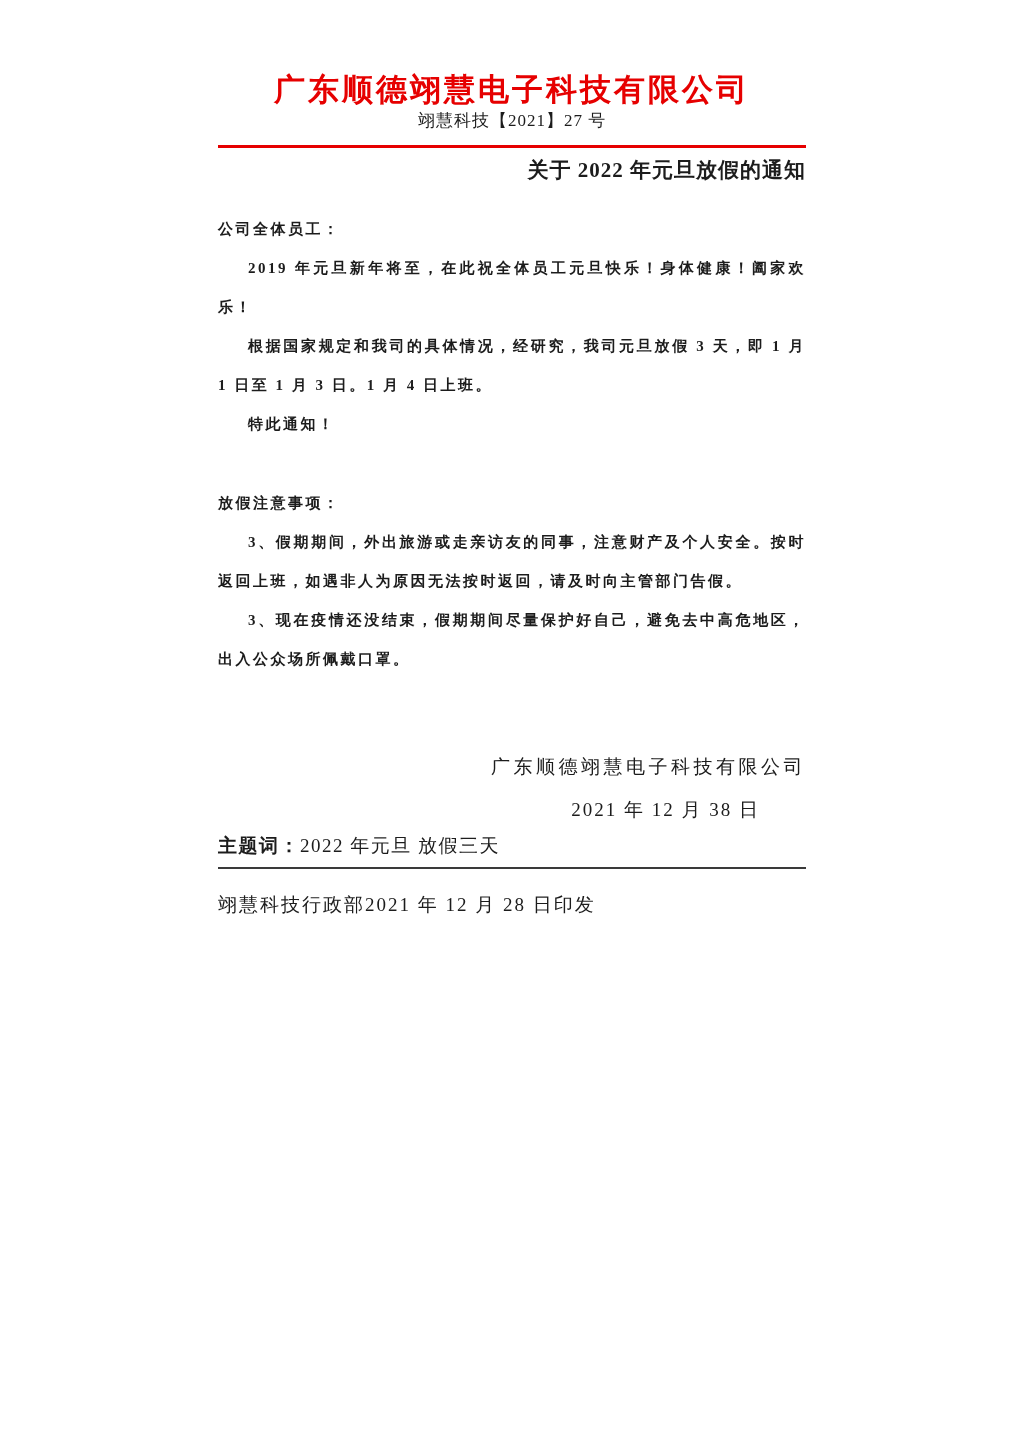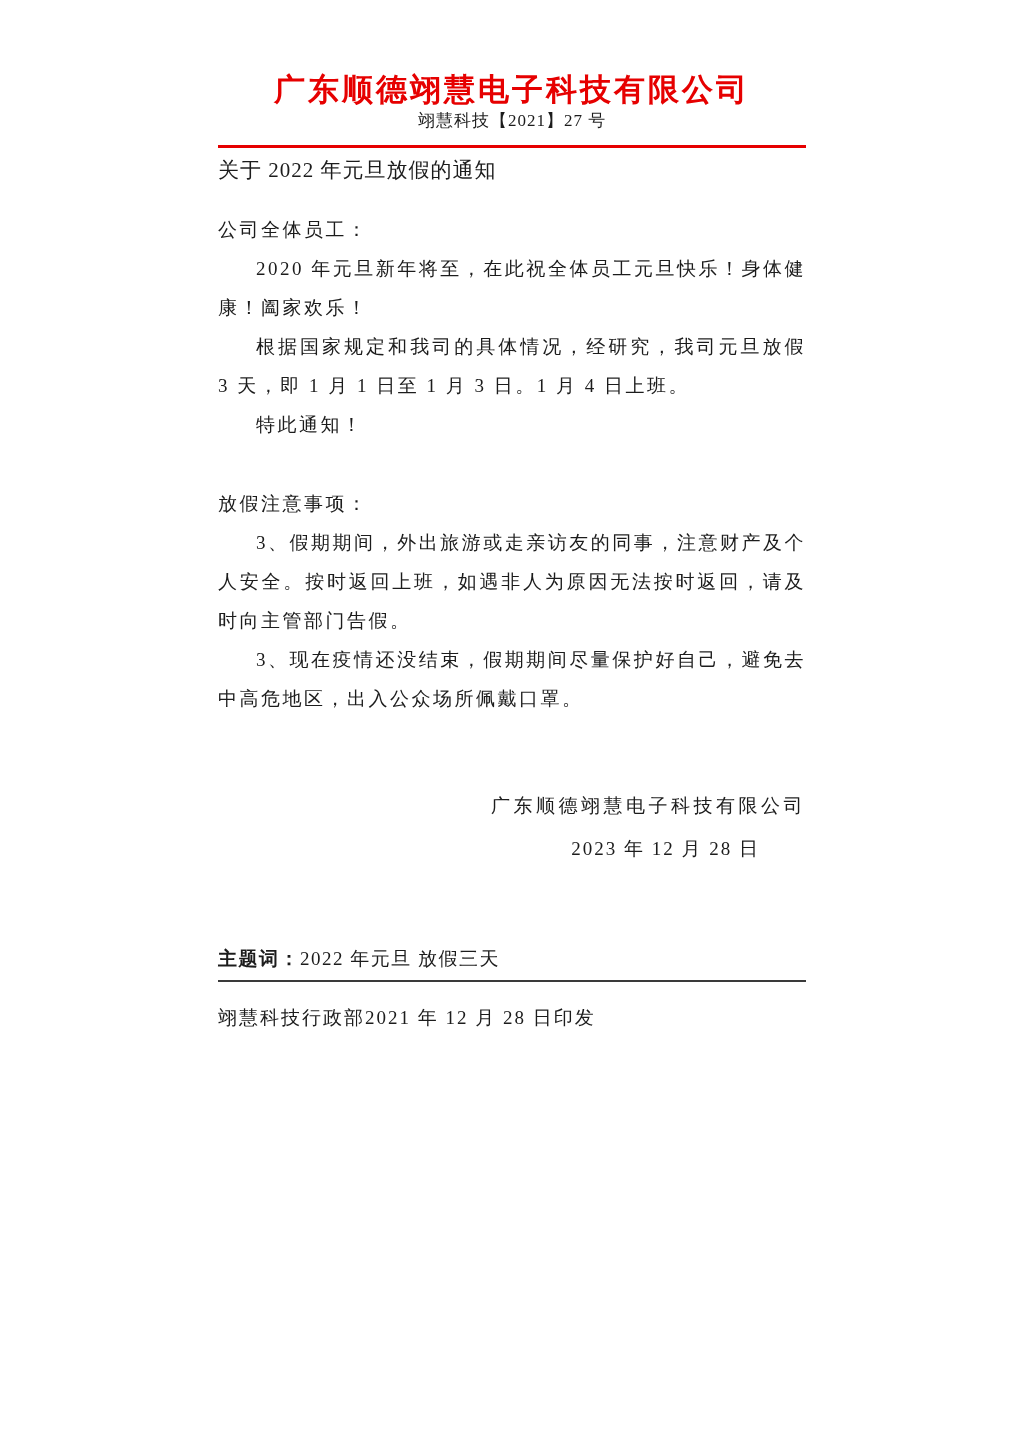--- a/index.html
+++ b/index.html
@@ -38,32 +38,33 @@
     letter-spacing: 1px;
     line-height: 22px;
   }
   .red-rule {
     margin-top: 13px;
     height: 0;
     border: none;
     border-top: 3px solid #e60000;
   }
   .notice-title {
-    text-align: left;
+    text-align: right;
     font-size: 21px;
-    font-weight: normal;
+    font-weight: bold;
     letter-spacing: 1px;
     line-height: 28px;
   }
   .body-text {
     margin-top: 26px;
-    font-size: 19px;
+    font-size: 15px;
     line-height: 39px;
     letter-spacing: 2.5px;
     text-align: justify;
+    font-weight: bold;
   }
   .body-text p {
     margin: 0;
     text-indent: 2em;
   }
   .body-text p.no-indent {
     text-indent: 0;
   }
   .notes-heading {
     margin-top: 40px !important;
@@ -73,21 +74,20 @@
     text-align: right;
     font-size: 19px;
     line-height: 43px;
     letter-spacing: 3.5px;
   }
   .signature-date {
     padding-right: 46px;
     letter-spacing: 2px;
   }
   .keywords-row {
-    margin-top: 74px;
     font-size: 19px;
     line-height: 30px;
     letter-spacing: 1.5px;
   }
   .keywords-label {
     font-family: "Liberation Sans", "DejaVu Sans", sans-serif;
     font-weight: bold;
     font-size: 19px;
   }
   .black-rule {
@@ -113,32 +113,32 @@
   <div class="company-title">广东顺德翊慧电子科技有限公司</div>
 
   <div class="doc-number">翊慧科技【2021】27 号</div>
 
   <hr class="red-rule">
 
   <div class="notice-title">关于 2022 年元旦放假的通知</div>
 
   <div class="body-text">
     <p class="no-indent">公司全体员工：</p>
-    <p>2020 年元旦新年将至，在此祝全体员工元旦快乐！身体健康！阖家欢乐！</p>
+    <p>2019 年元旦新年将至，在此祝全体员工元旦快乐！身体健康！阖家欢乐！</p>
     <p>根据国家规定和我司的具体情况，经研究，我司元旦放假 3 天，即 1 月 1 日至 1 月 3 日。1 月 4 日上班。</p>
     <p>特此通知！</p>
 
     <p class="no-indent notes-heading">放假注意事项：</p>
     <p>3、假期期间，外出旅游或走亲访友的同事，注意财产及个人安全。按时返回上班，如遇非人为原因无法按时返回，请及时向主管部门告假。</p>
     <p>3、现在疫情还没结束，假期期间尽量保护好自己，避免去中高危地区，出入公众场所佩戴口罩。</p>
   </div>
 
   <div class="signature-block">
     <div>广东顺德翊慧电子科技有限公司</div>
-    <div class="signature-date">2023 年 12 月 28 日</div>
+    <div class="signature-date">2021 年 12 月 38 日</div>
   </div>
 
   <div class="keywords-row">
     <span class="keywords-label">主题词：</span><span>2022 年元旦 放假三天</span>
   </div>
 
   <hr class="black-rule">
 
   <div class="footer-row">
     <span>翊慧科技行政部</span>

